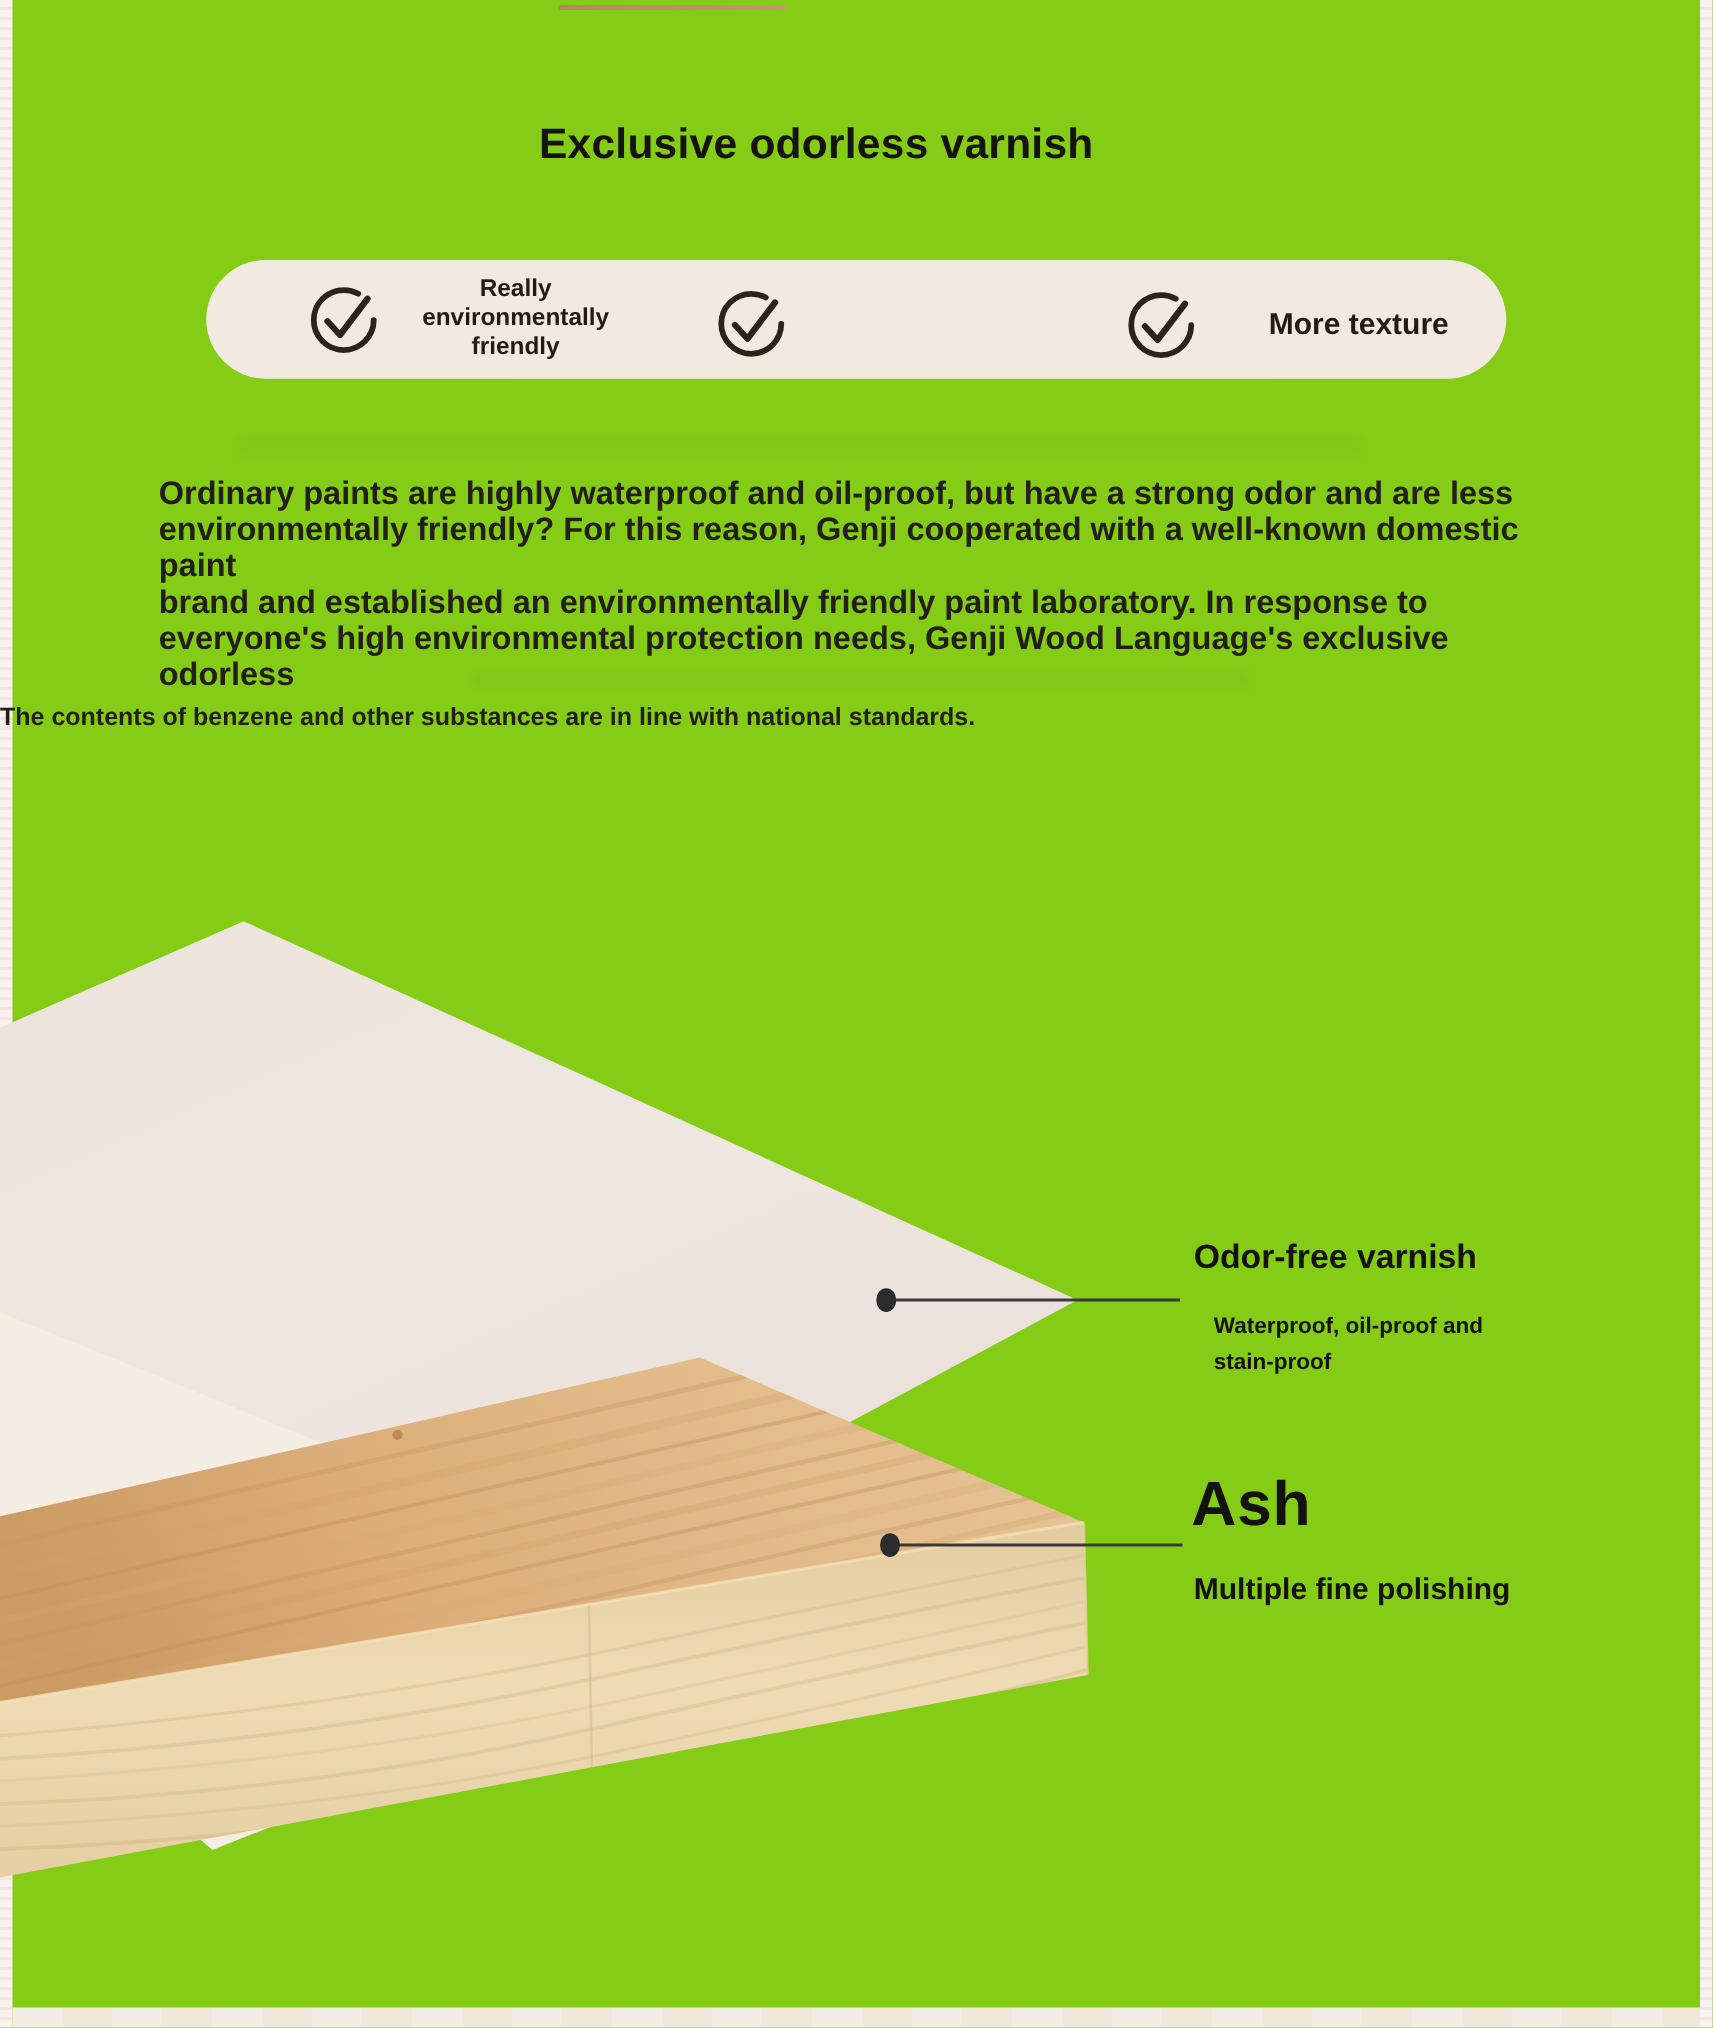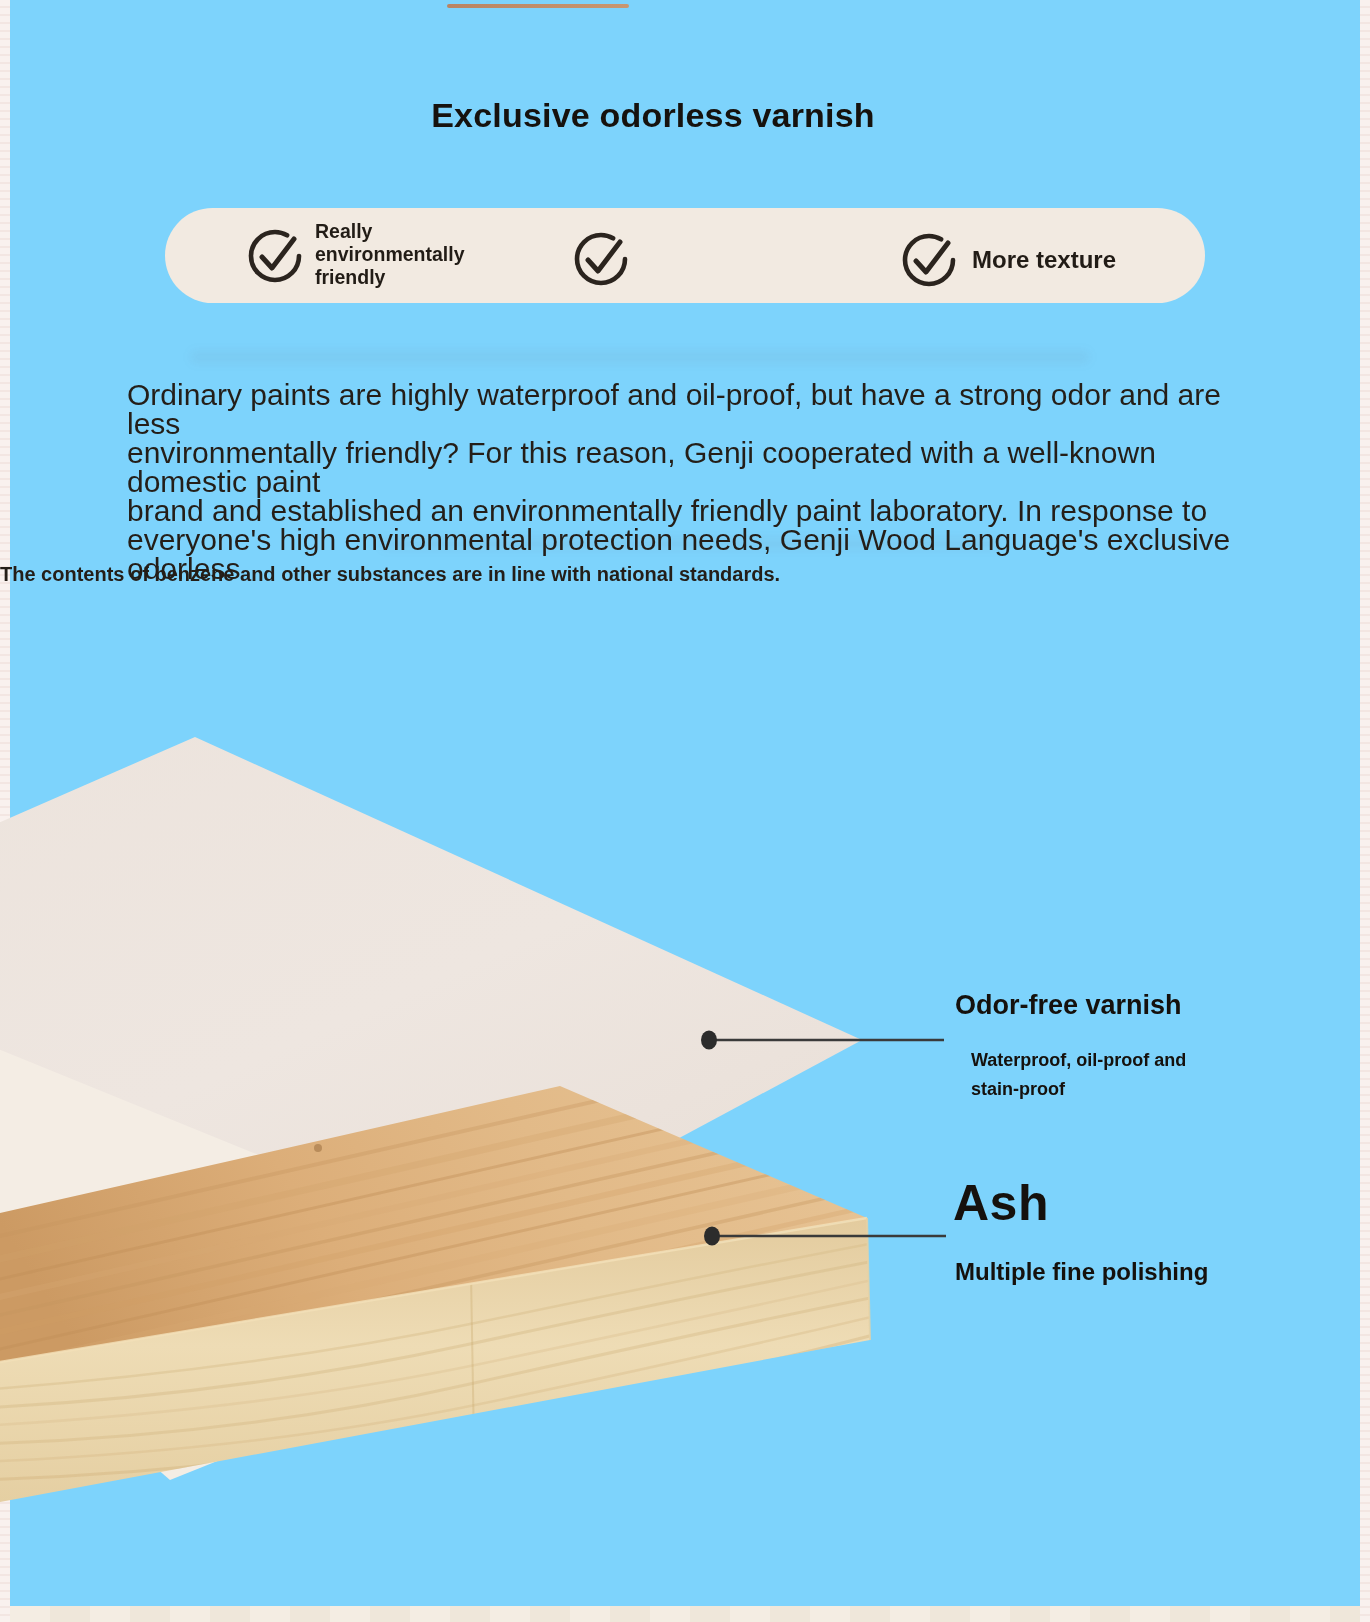--- a/index.html
+++ b/index.html
@@ -1,19 +1,19 @@
 <!DOCTYPE html>
 <html><head>
 <meta charset="utf-8">
 <style>
   html,body{margin:0;padding:0;}
   body{font-family:"Liberation Sans", sans-serif; background:#ffffff;}
   #canvas{
     position:relative; width:1370px; height:1622px; margin:0 auto;
-    background:#7dd3fc; overflow:hidden;
+    background:#84cc16; overflow:hidden;
   }
   
   .edge-strip{
     position:absolute; top:0; width:10px; height:1622px;
     background:repeating-linear-gradient(180deg,#f9f1ee 0 6px,#f3e6e2 6px 8px);
   }
   .edge-strip.left{left:0;}
   .edge-strip.right{right:0;}
   .bottom-strip{
     position:absolute; left:10px; right:10px; top:1606px; height:16px;
@@ -25,31 +25,31 @@
   }
   
   .page-title{
     position:absolute; left:0; top:96px; width:1306px;
     text-align:center; font-size:34px; font-weight:bold; color:#16120e;
     letter-spacing:.2px;
   }
   
   .pill{
     position:absolute; left:165px; top:208px; width:1040px; height:95px;
-    background:#f2eae1; border-radius:48px;
+    background:#f2eae1; border-radius:48px;text-align:center;
   }
   .pill .badge-icon{position:absolute; width:56px; height:56px;}
   .badge-label{position:absolute; font-weight:bold; color:#221c16;}
   .badge-label.small{left:150px; top:12px; width:195px; font-size:19.5px; line-height:23px;}
   .badge-label.big{left:475px; top:14px; width:245px; font-size:40px; line-height:44px; letter-spacing:.2px;}
   .badge-label.mid{left:807px; top:38px; width:230px; font-size:24px; line-height:28px;}
   
   .intro{
     position:absolute; left:127px; top:380px; width:1125px;
-    font-size:30px; line-height:29px; font-weight:normal; color:#241e18;
+    font-size:26px; line-height:29px; font-weight:bold; color:#241e18;
   }
   .intro-note{
     position:absolute; left:0; top:563px; width:1256px; text-align:left;
     font-size:20px; font-weight:bold; color:#241e18;
   }
   
   .smudge{position:absolute; background:rgba(90,80,70,.05); filter:blur(4px); border-radius:6px;}
   
   .diagram-svg{position:absolute; left:0; top:690px;}
   

